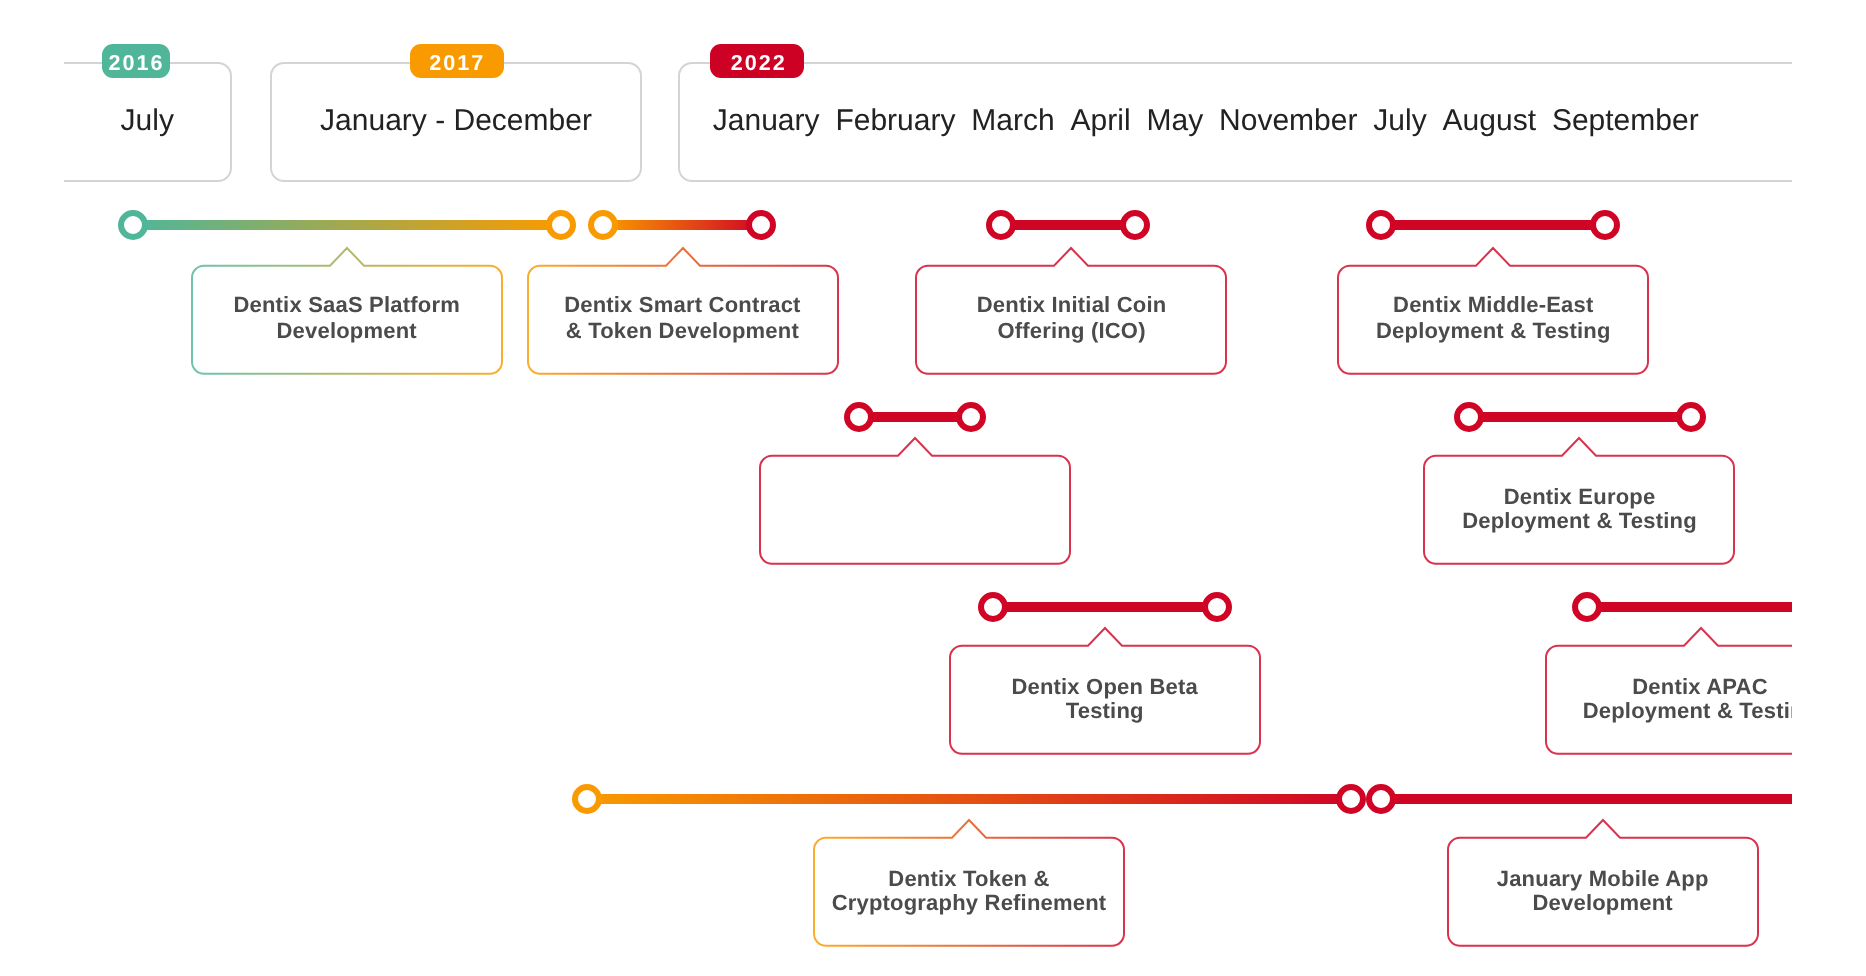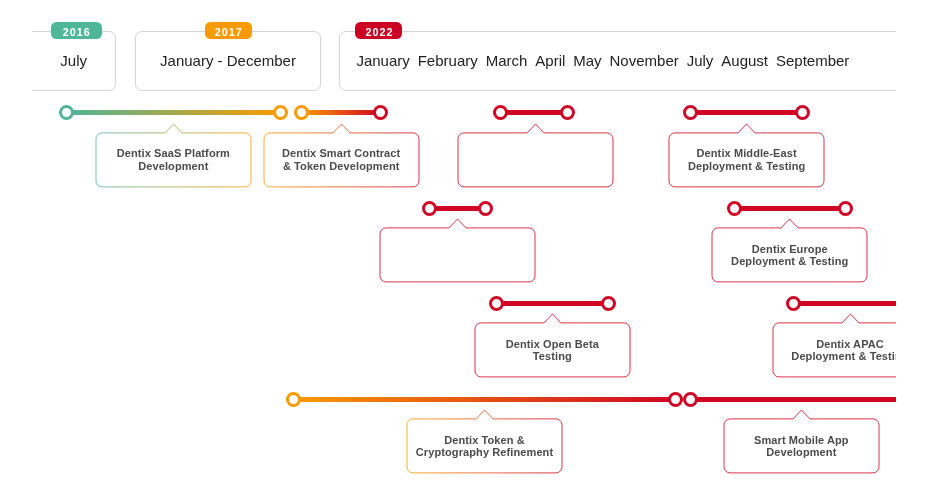--- a/index.html
+++ b/index.html
@@ -54,21 +54,21 @@
 </head>
 <body>
 
 <div id="stage">
   <div id="clip">
     <div id="inner">
         <div class="year-card" style="left: 14px; top: 31px; width: 102.4px; height: 59.5px;"></div>
         <div class="months single" style="left: 48px; width: 51.3px; top: 31px; height: 59.5px; position: absolute;">
           <div class="month">July</div>
         </div>
-        <div class="year-badge" style="background: rgb(79, 182, 154); width: 51px; left: 50.8px; top: 22.2px;">2016</div>
+        <div class="year-badge" style="background: rgb(79, 182, 154); width: 34px; left: 50.8px; top: 22.2px;">2016</div>
         <div class="year-card" style="left: 135px; top: 31px; width: 186px; height: 59.5px;"></div>
         <div class="months single" style="left: 152px; width: 152px; top: 31px; height: 59.5px; position: absolute;">
           <div class="month">January - December</div>
         </div>
         <div class="year-badge" style="background: rgb(249, 155, 0); width: 47.2px; left: 204.6px; top: 22.2px;">2017</div>
         <div class="year-card" style="left: 339.4px; top: 31px; width: 590px; height: 59.5px;"></div>
         <div class="months spread" style="left: 356.4px; width: 493px; top: 31px; height: 59.5px; position: absolute;">
           <div class="month">January</div>
           <div class="month">February</div>
           <div class="month">March</div>
@@ -148,20 +148,24 @@
             <span>&amp; Token Development</span>
           </div>
         </div>
         <div class="rail" style="left: 500.3px; width: 67px; top: 110.35px; background: rgb(208, 5, 37);"></div>
         <div class="dot" style="left: 492.8px; top: 105.35px; border-color: rgb(208, 5, 37);"></div>
         <div class="dot" style="left: 559.8px; top: 105.35px; border-color: rgb(208, 5, 37);"></div>
         <div class="mcard" style="left: 458.3px; top: 123.75px; width: 155px; height: 62.9px;">
           <svg width="157" height="64.9" style="left: -1px; top: -1px;">
             <path d="M 1 15.9 A 6 6 0 0 1 7 9.9 L 70 9.9 L 78.5 1 L 87 9.9 L 150 9.9 A 6 6 0 0 1 156 15.9 L 156 57.9 A 6 6 0 0 1 150 63.9 L 7 63.9 A 6 6 0 0 1 1 57.9 Z" fill="#fff" stroke="url(#grad-ico)" stroke-width="1" stroke-opacity="0.82"></path>
           </svg>
+          <div class="mlabel">
+            <span>Dentix Initial Coin</span>
+            <span>Offering (ICO)</span>
+          </div>
         </div>
         <div class="rail" style="left: 690.5px; width: 112.3px; top: 110.35px; background: rgb(208, 5, 37);"></div>
         <div class="dot" style="left: 683px; top: 105.35px; border-color: rgb(208, 5, 37);"></div>
         <div class="dot" style="left: 795.3px; top: 105.35px; border-color: rgb(208, 5, 37);"></div>
         <div class="mcard" style="left: 669.15px; top: 123.75px; width: 155px; height: 62.9px;">
           <svg width="157" height="64.9" style="left: -1px; top: -1px;">
             <path d="M 1 15.9 A 6 6 0 0 1 7 9.9 L 70 9.9 L 78.5 1 L 87 9.9 L 150 9.9 A 6 6 0 0 1 156 15.9 L 156 57.9 A 6 6 0 0 1 150 63.9 L 7 63.9 A 6 6 0 0 1 1 57.9 Z" fill="#fff" stroke="url(#grad-middle-east)" stroke-width="1" stroke-opacity="0.82"></path>
           </svg>
           <div class="mlabel">
             <span>Dentix Middle-East</span>
@@ -223,19 +227,19 @@
             <span>Cryptography Refinement</span>
           </div>
         </div>
         <div class="rail" style="left: 690.7px; width: 221.3px; top: 396.7px; background: rgb(208, 5, 37);"></div>
         <div class="dot" style="left: 683.2px; top: 391.7px; border-color: rgb(208, 5, 37);"></div>
         <div class="mcard" style="left: 723.85px; top: 410.1px; width: 155px; height: 62.9px;">
           <svg width="157" height="64.9" style="left: -1px; top: -1px;">
             <path d="M 1 15.9 A 6 6 0 0 1 7 9.9 L 70 9.9 L 78.5 1 L 87 9.9 L 150 9.9 A 6 6 0 0 1 156 15.9 L 156 57.9 A 6 6 0 0 1 150 63.9 L 7 63.9 A 6 6 0 0 1 1 57.9 Z" fill="#fff" stroke="url(#grad-mobile-app)" stroke-width="1" stroke-opacity="0.82"></path>
           </svg>
           <div class="mlabel">
-            <span>Smart Mobile App</span>
+            <span>January Mobile App</span>
             <span>Development</span>
           </div>
         </div>
       </div>
   </div>
 </div>
 
 </body></html>

